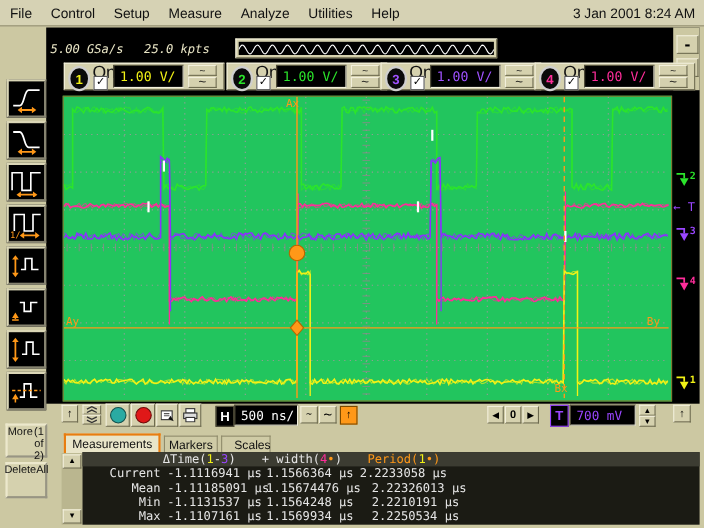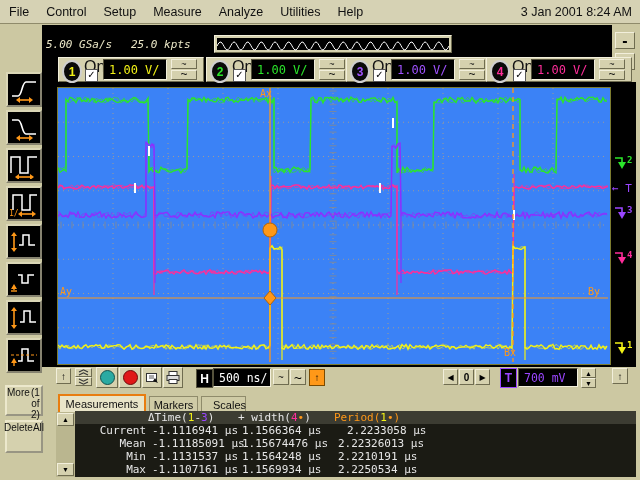--- a/index.html
+++ b/index.html
@@ -29,21 +29,21 @@
        font-size:10px;line-height:10px;text-align:center;color:#000;}
   .chandisp{position:absolute;left:44px;top:1px;width:64px;height:21px;font-size:12px;
             display:flex;align-items:center;padding-left:5px;box-sizing:border-box;}
   .spinbtn{position:absolute;width:26px;height:10px;font-size:9px;line-height:8px;text-align:center;color:#111;}
   
   .sbtn{left:6px;width:36px;height:35px;background:#000;border:2px outset #dad6b6;box-sizing:border-box;
         display:flex;align-items:center;justify-content:center;}
   .sidebtn-tan{left:5px;width:38px;background:#d5d1ae;border:2px outset #ece8cc;box-sizing:border-box;
         font-size:10px;color:#111;text-align:center;display:flex;justify-content:center;}
   
-  #plotframe{left:57px;top:87px;width:552px;height:276px;border:1px solid #7c7c30;background:#3b82f6;}
+  #plotframe{left:57px;top:87px;width:552px;height:276px;border:1px solid #7c7c30;background:#22c55e;}
   
   .disp{color:#fff;font-size:11.5px;display:flex;align-items:center;padding-left:5px;box-sizing:border-box;}
   
   .tab{font-size:11px;color:#111;display:flex;align-items:center;justify-content:center;box-sizing:border-box;}
   .tab-active{background:#e9e5c9;border:2px solid #e87d10;border-bottom:none;}
   .tab-idle{background:#cfcba6;border:1px solid #8f8b6b;border-bottom:none;}
   
   #meas{left:75px;top:411px;width:561px;height:66px;background:#1b1b14;}
   #meashdr{left:75px;top:411px;width:561px;height:13px;background:#3c3c32;}
   .mrow,.mhdr{position:absolute;left:75px;width:561px;height:13px;font-size:11px;color:#e6e6e6;}
@@ -434,21 +434,21 @@
   <div id="mrows">
       <div class="mhdr mono" style="top: 411px; border-radius: 6px;">
         <span class="mcell" style="left: 73px;"><span style="color: rgb(230, 230, 230);">ΔTime(</span><span style="color: rgb(242, 242, 22);">1</span><span style="color: rgb(230, 230, 230);">-</span><span style="color: rgb(154, 70, 255);">3</span><span style="color: rgb(230, 230, 230);">)</span></span>
         <span class="mcell" style="left: 163px;"><span style="color: rgb(230, 230, 230);">+ width(</span><span style="color: rgb(255, 45, 154);">4</span><span style="color: rgb(255, 152, 24);">•</span><span style="color: rgb(230, 230, 230);">)</span></span>
         <span class="mcell" style="left: 259px;"><span style="color: rgb(255, 152, 24);">Period(</span><span style="color: rgb(242, 242, 22);">1</span><span style="color: rgb(255, 152, 24);">•</span><span style="color: rgb(255, 152, 24);">)</span></span>
       </div>
       <div class="mrow mono" style="top: 424px;">
         <span class="mcell" style="left: 0px; width: 71px; text-align: right; display: inline-block;">Current</span>
         <span class="mcell" style="left: 77px;">-1.1116941 µs</span>
         <span class="mcell" style="left: 167px;">1.1566364 µs</span>
-        <span class="mcell" style="left: 272px; text-align: right;">2.2233058 µs</span>
+        <span class="mcell" style="left: 252px; text-align: right;">2.2233058 µs</span>
       </div>
       <div class="mrow mono" style="top: 437px;">
         <span class="mcell" style="left: 0px; width: 71px; text-align: right; display: inline-block;">Mean</span>
         <span class="mcell" style="left: 77px;">-1.11185091 µs</span>
         <span class="mcell" style="left: 167px;">1.15674476 µs</span>
         <span class="mcell" style="left: 263px;">2.22326013 µs</span>
       </div>
       <div class="mrow mono" style="top: 450px;">
         <span class="mcell" style="left: 0px; width: 71px; text-align: right; display: inline-block;">Min</span>
         <span class="mcell" style="left: 77px;">-1.1131537 µs</span>

